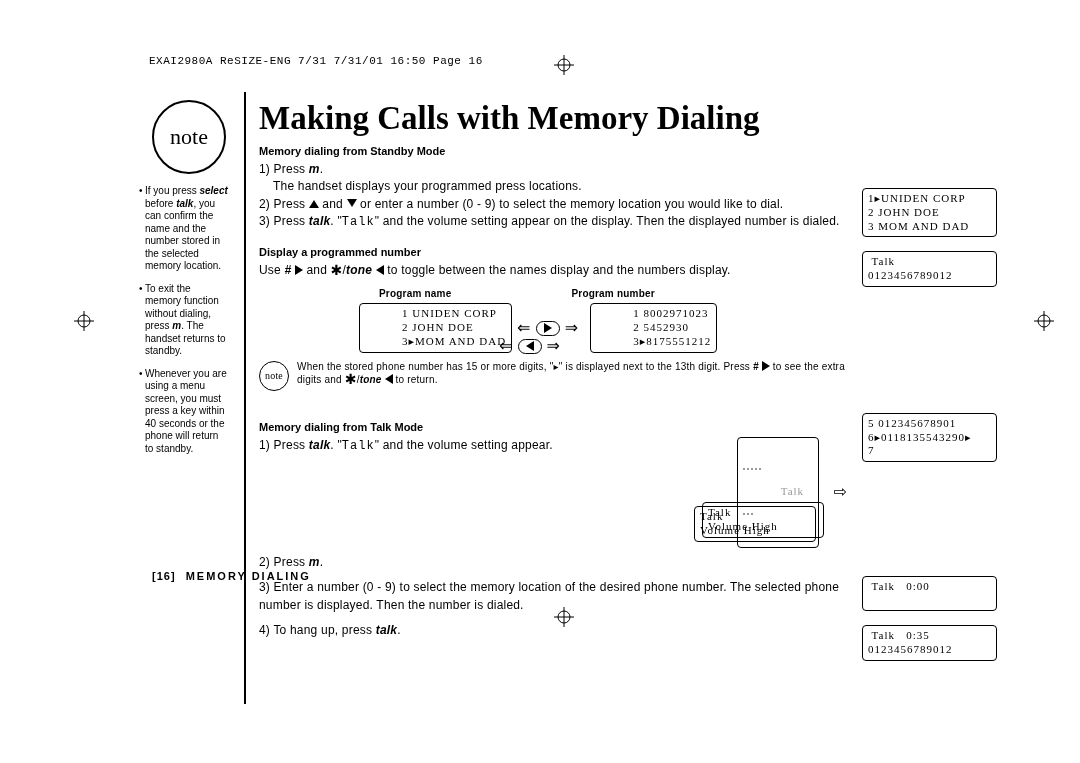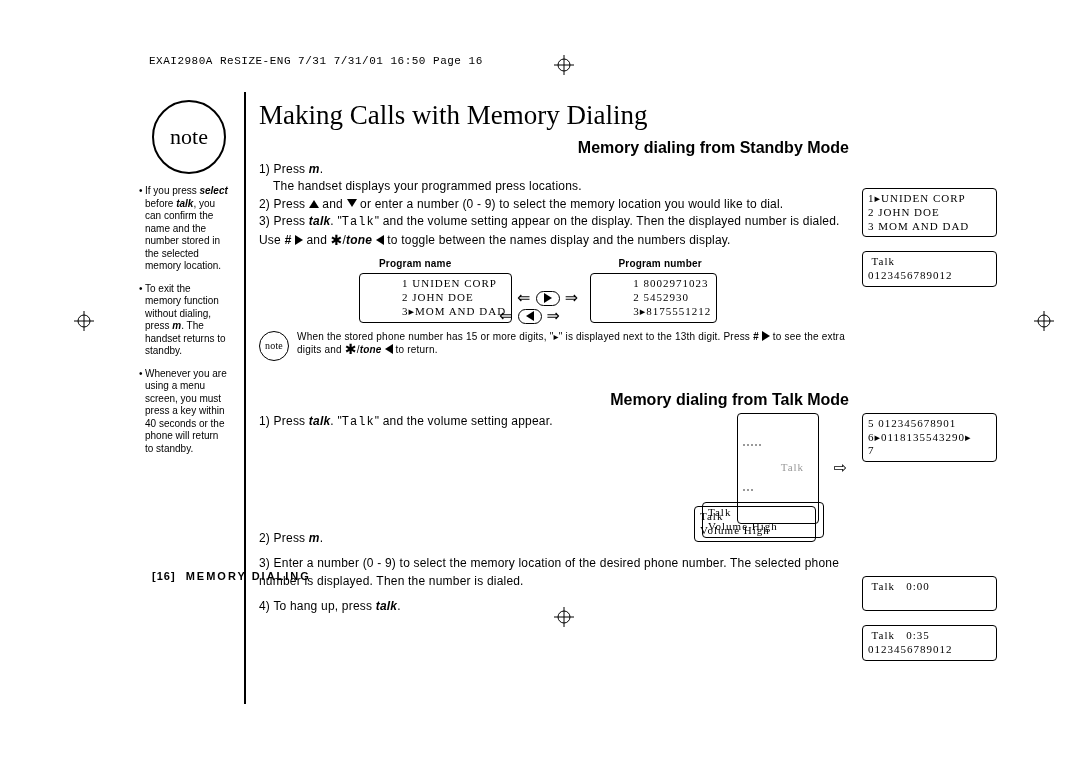--- a/index.html
+++ b/index.html
@@ -93,29 +93,28 @@
     width: 590px;
   }
   .right-col {
     position: absolute;
     left: 838px;
     top: 188px;
     width: 135px;
   }
   h1.title {
     font-family: "Century Schoolbook", "Times New Roman", serif;
-    font-size: 27px;
-    font-weight: normal;
+    font-size: 33px;
+    font-weight: bold;
     margin: 0 0 8px 0;
   }
   h2.sub {
-    font-size: 16px;
+    font-size: 11px;
     font-weight: bold;
     margin: 6px 0 4px 0;
-    text-align: right;
   }
   .body {
     font-size: 12px;
     line-height: 1.45;
     letter-spacing: 0.2px;
   }
   .mono { font-family: "Courier New", monospace; letter-spacing: 1px;}
   .lcd {
     border: 1.5px solid #000;
     border-radius: 4px;
@@ -126,21 +125,20 @@
     line-height: 1.25;
     margin-bottom: 14px;
     white-space: pre;
   }
   .lcd.small { font-size: 11px; font-family: Liberation Serif, serif; }
   .lbl-row {
     display:flex;
     margin: 8px 0 2px 0;
     font-size:10px;
     font-weight:bold;
-    gap:47px;
   }
   .lbl-row .a { margin-left: 120px;}
   .lbl-row .b { margin-left: 120px;}
   .toggle-row {
     display: flex;
     align-items: center;
     gap: 3px;
   }
   .toggle-row .lcd { margin-bottom: 0; padding-left: 42px; }
   .note-inline {
@@ -251,20 +249,21 @@
 
     <h2 class="sub">Memory dialing from Standby Mode</h2>
     <div class="body">
       <div>1) <span>Press </span><b><i>m</i></b>.<br>
         <span style="margin-left:14px;display:inline-block">The handset displays your programmed press locations.</span>
       </div>
       <div>2) <span>Press <span class="tri-u"></span> and <span class="tri-d"></span> or enter a number (0 - 9) to select the memory location you would like to dial.</span></div>
       <div>3) <span>Press <b><i>talk</i></b>. "<span class="mono">Talk</span>" and the volume setting appear on the display. Then the displayed number is dialed.</span></div>
     </div>
 
+    <h2 class="sub" style="margin-top:14px">Display a programmed number</h2>
     <div class="body">
       <div>Use <b><i>#</i></b> <span class="tri-r"></span> and <span class="star">✱</span>/<b><i>tone</i></b> <span class="tri-l"></span> to toggle between the names display and the numbers display.</div>
       <div class="lbl-row">
         <span class="a">Program name</span>
         <span class="b">Program number</span>
       </div>
       <div class="toggle-row" style="margin-left:100px">
         <div class="lcd small">1 UNIDEN CORP
 2 JOHN DOE
 3▸MOM AND DAD</div>

